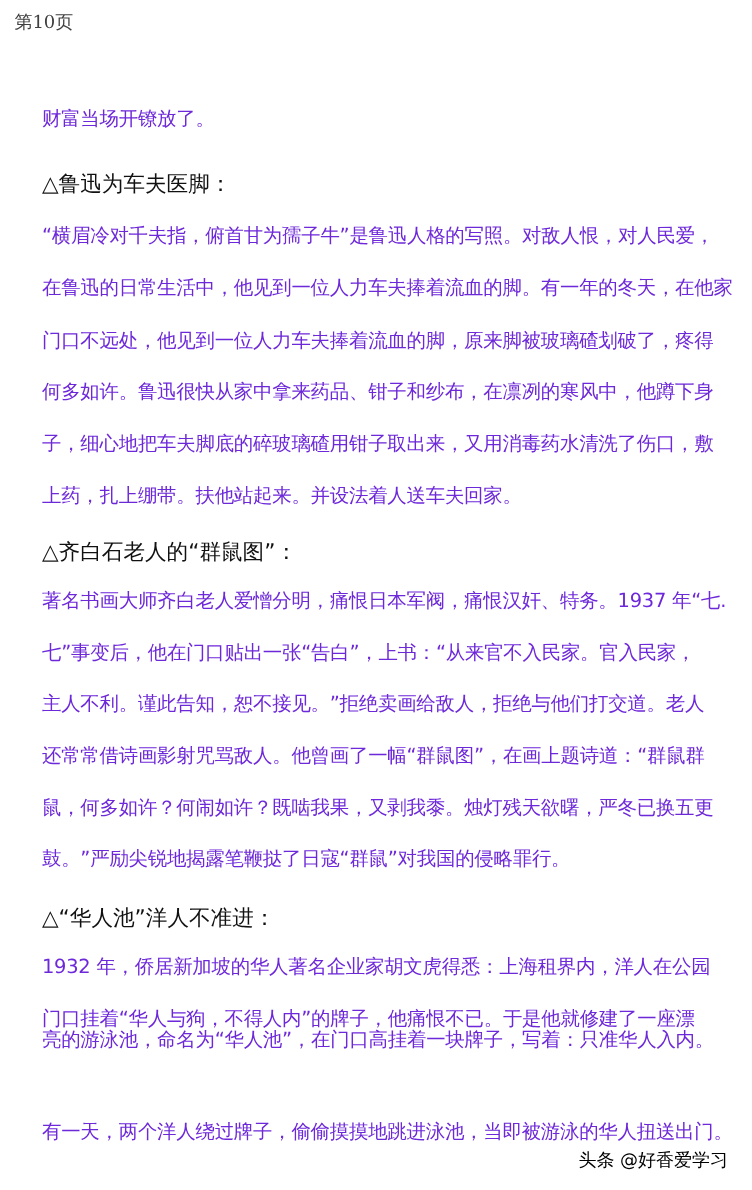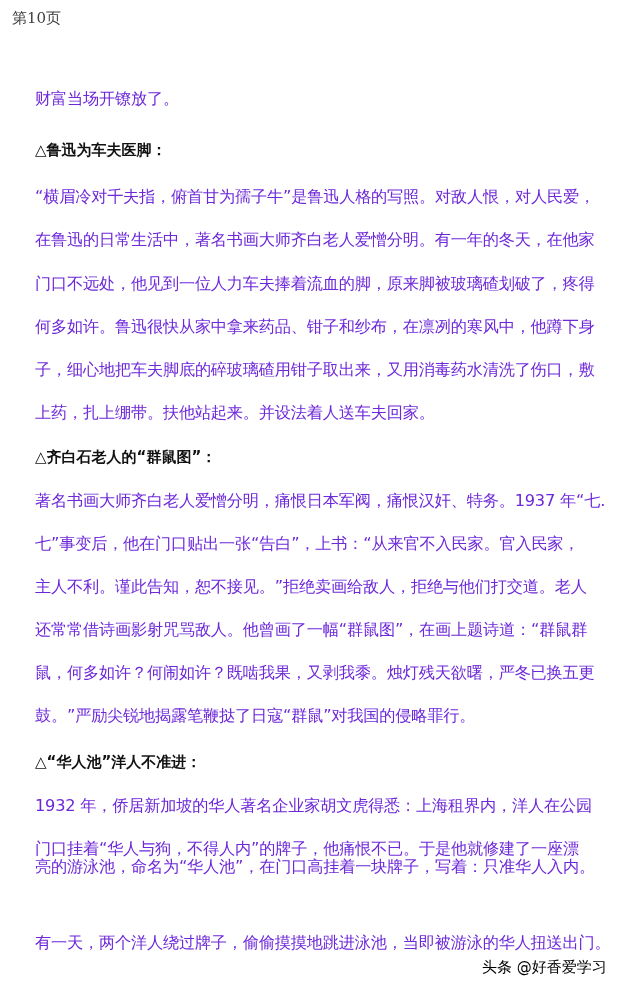--- a/index.html
+++ b/index.html
@@ -34,22 +34,22 @@
       left: 0;
       white-space: nowrap;
       font-size: 16.2px;
       letter-spacing: -0.2px;
       color: #6d28d9;
     }
     .heading {
       position: absolute;
       left: 0;
       white-space: nowrap;
-      font-size: 15px;
-      font-weight: bold;
+      font-size: 18px;
+      font-weight: normal;
       color: #111;
     }
     .watermark {
       position: absolute;
       left: 482px;
       top: 958px;
       font-size: 15px;
       color: #000000;
       white-space: nowrap;
       text-shadow: 0 0 1px #fff;
@@ -60,21 +60,21 @@
 
 <div class="page-label">第10页</div>
 
 <div class="content">
 
   <div class="line" style="top:88px">财富当场开镣放了。</div>
 
   <div class="heading" style="top:141px">△鲁迅为车夫医脚：</div>
 
   <div class="line" style="top:186px">“横眉冷对千夫指，俯首甘为孺子牛”是鲁迅人格的写照。对敌人恨，对人民爱，</div>
-  <div class="line" style="top:229px">在鲁迅的日常生活中，著名书画大师齐白老人爱憎分明。有一年的冬天，在他家</div>
+  <div class="line" style="top:229px">在鲁迅的日常生活中，他见到一位人力车夫捧着流血的脚。有一年的冬天，在他家</div>
   <div class="line" style="top:273px">门口不远处，他见到一位人力车夫捧着流血的脚，原来脚被玻璃碴划破了，疼得</div>
   <div class="line" style="top:316px">何多如许。鲁迅很快从家中拿来药品、钳子和纱布，在凛冽的寒风中，他蹲下身</div>
   <div class="line" style="top:359px">子，细心地把车夫脚底的碎玻璃碴用钳子取出来，又用消毒药水清洗了伤口，敷</div>
   <div class="line" style="top:402px">上药，扎上绷带。扶他站起来。并设法着人送车夫回家。</div>
 
   <div class="heading" style="top:448px">△齐白石老人的“群鼠图”：</div>
 
   <div class="line" style="top:490px">著名书画大师齐白老人爱憎分明，痛恨日本军阀，痛恨汉奸、特务。1937 年“七.</div>
   <div class="line" style="top:533px">七”事变后，他在门口贴出一张“告白”，上书：“从来官不入民家。官入民家，</div>
   <div class="line" style="top:576px">主人不利。谨此告知，恕不接见。”拒绝卖画给敌人，拒绝与他们打交道。老人</div>

